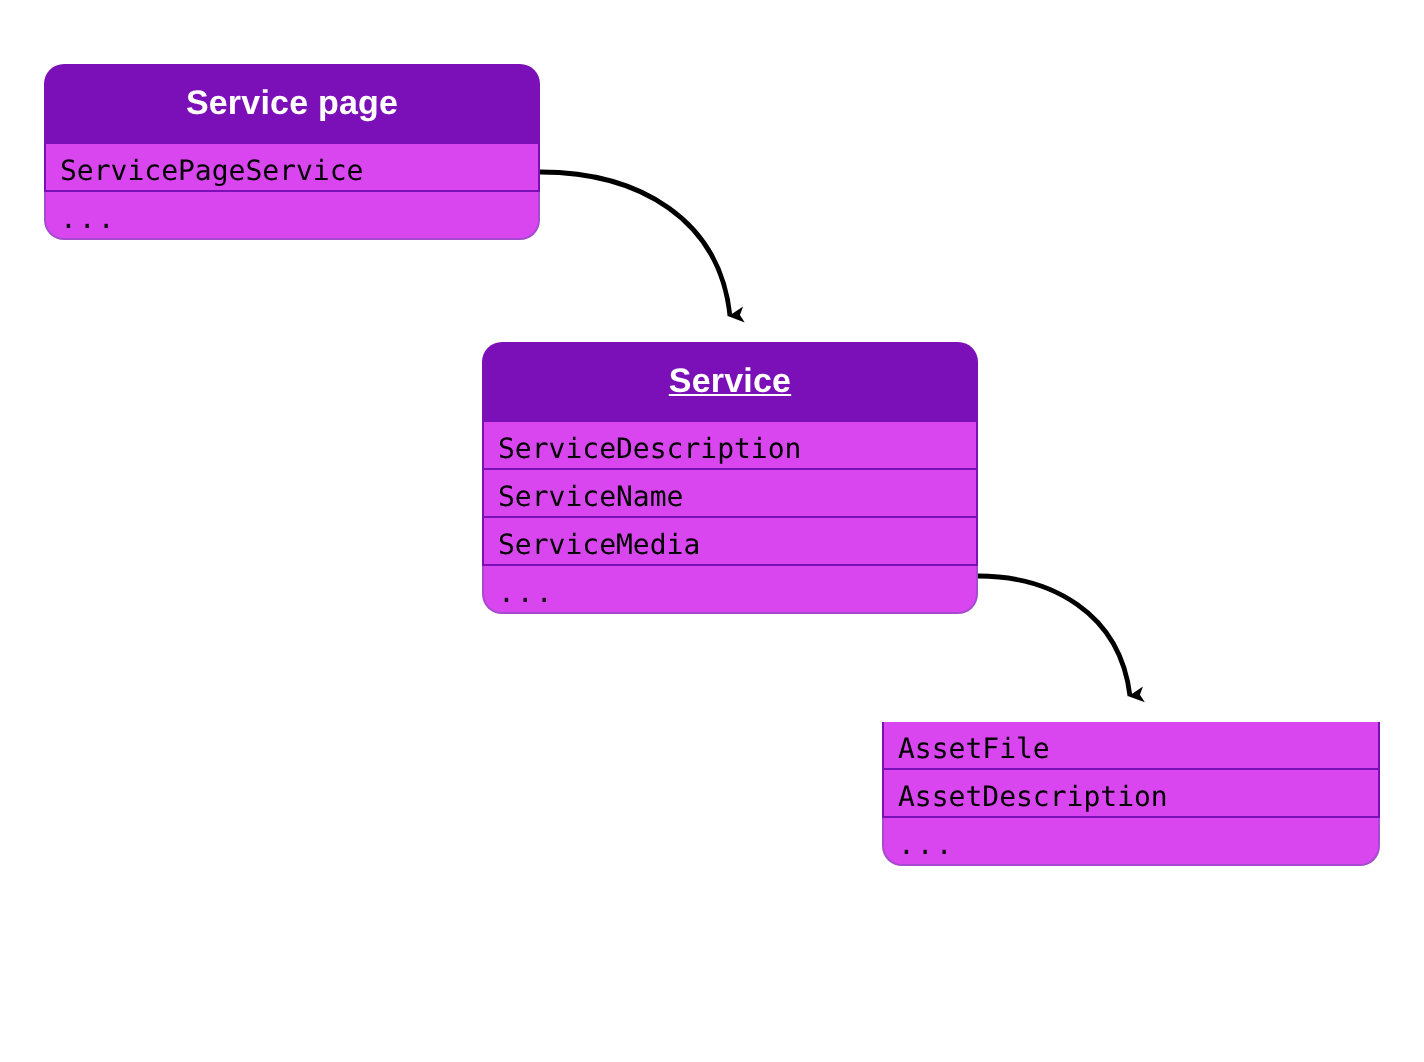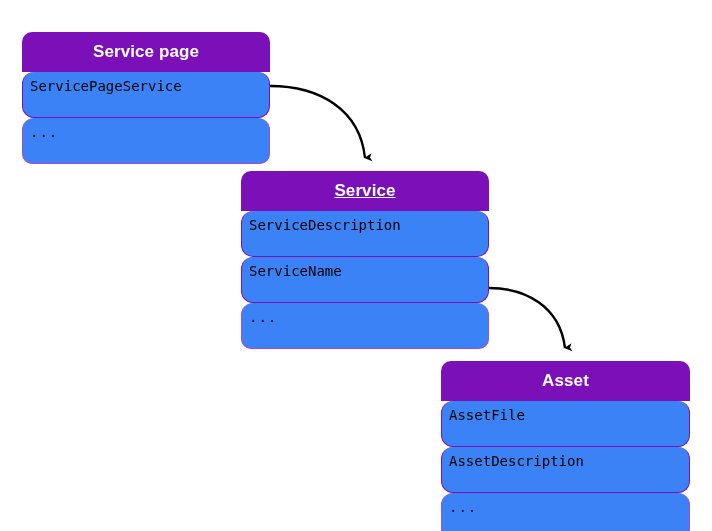--- a/index.html
+++ b/index.html
@@ -56,33 +56,32 @@
     font-size: 17px;
     letter-spacing: 0.1px;
     border-top-left-radius: 10px;
     border-top-right-radius: 10px;
     overflow: hidden;
     white-space: nowrap;
   }
 
   .entity-row {
     box-sizing: border-box;
-    height: 46px;
+    height: 24px;
     line-height: 28px;
     padding-left: 7px;
     font-family: "DejaVu Sans Mono", "Liberation Mono", monospace;
     font-size: 14px;
     color: #000000;
-    background: #3b82f6;
+    background: #d946ef;
     border-left: 1px solid #7B10B8;
     border-right: 1px solid #7B10B8;
     border-bottom: 1px solid #7B10B8;
     white-space: nowrap;
     overflow: hidden;
-    border-radius: 12px;
   }
 
   .entity-row.last {
     border-left: 1px solid #A64BD0;
     border-right: 1px solid #A64BD0;
     border-bottom: 1px solid #A64BD0;
     border-bottom-left-radius: 10px;
     border-bottom-right-radius: 10px;
     color: #111111;
     letter-spacing: 1px;
@@ -108,23 +107,23 @@
   <div class="entity" style="left:22px; top:32px; width:248px;">
     <div class="entity-header" style="background:#7B10B8;">Service page</div>
     <div class="entity-row">ServicePageService</div>
     <div class="entity-row last">...</div>
   </div>
 
   <div class="entity" style="left:241px; top:171px; width:248px;">
     <div class="entity-header" style="background:#7B10B8;text-decoration:underline;">Service</div>
     <div class="entity-row">ServiceDescription</div>
     <div class="entity-row">ServiceName</div>
+    <div class="entity-row">ServiceMedia</div>
     <div class="entity-row last">...</div>
   </div>
 
   <div class="entity" style="left:441px; top:361px; width:249px;">
-    <div class="entity-header" style="background:#7B10B8;">Asset</div>
     <div class="entity-row">AssetFile</div>
     <div class="entity-row">AssetDescription</div>
     <div class="entity-row last">...</div>
   </div>
 
 </div>
 
 </body></html>

